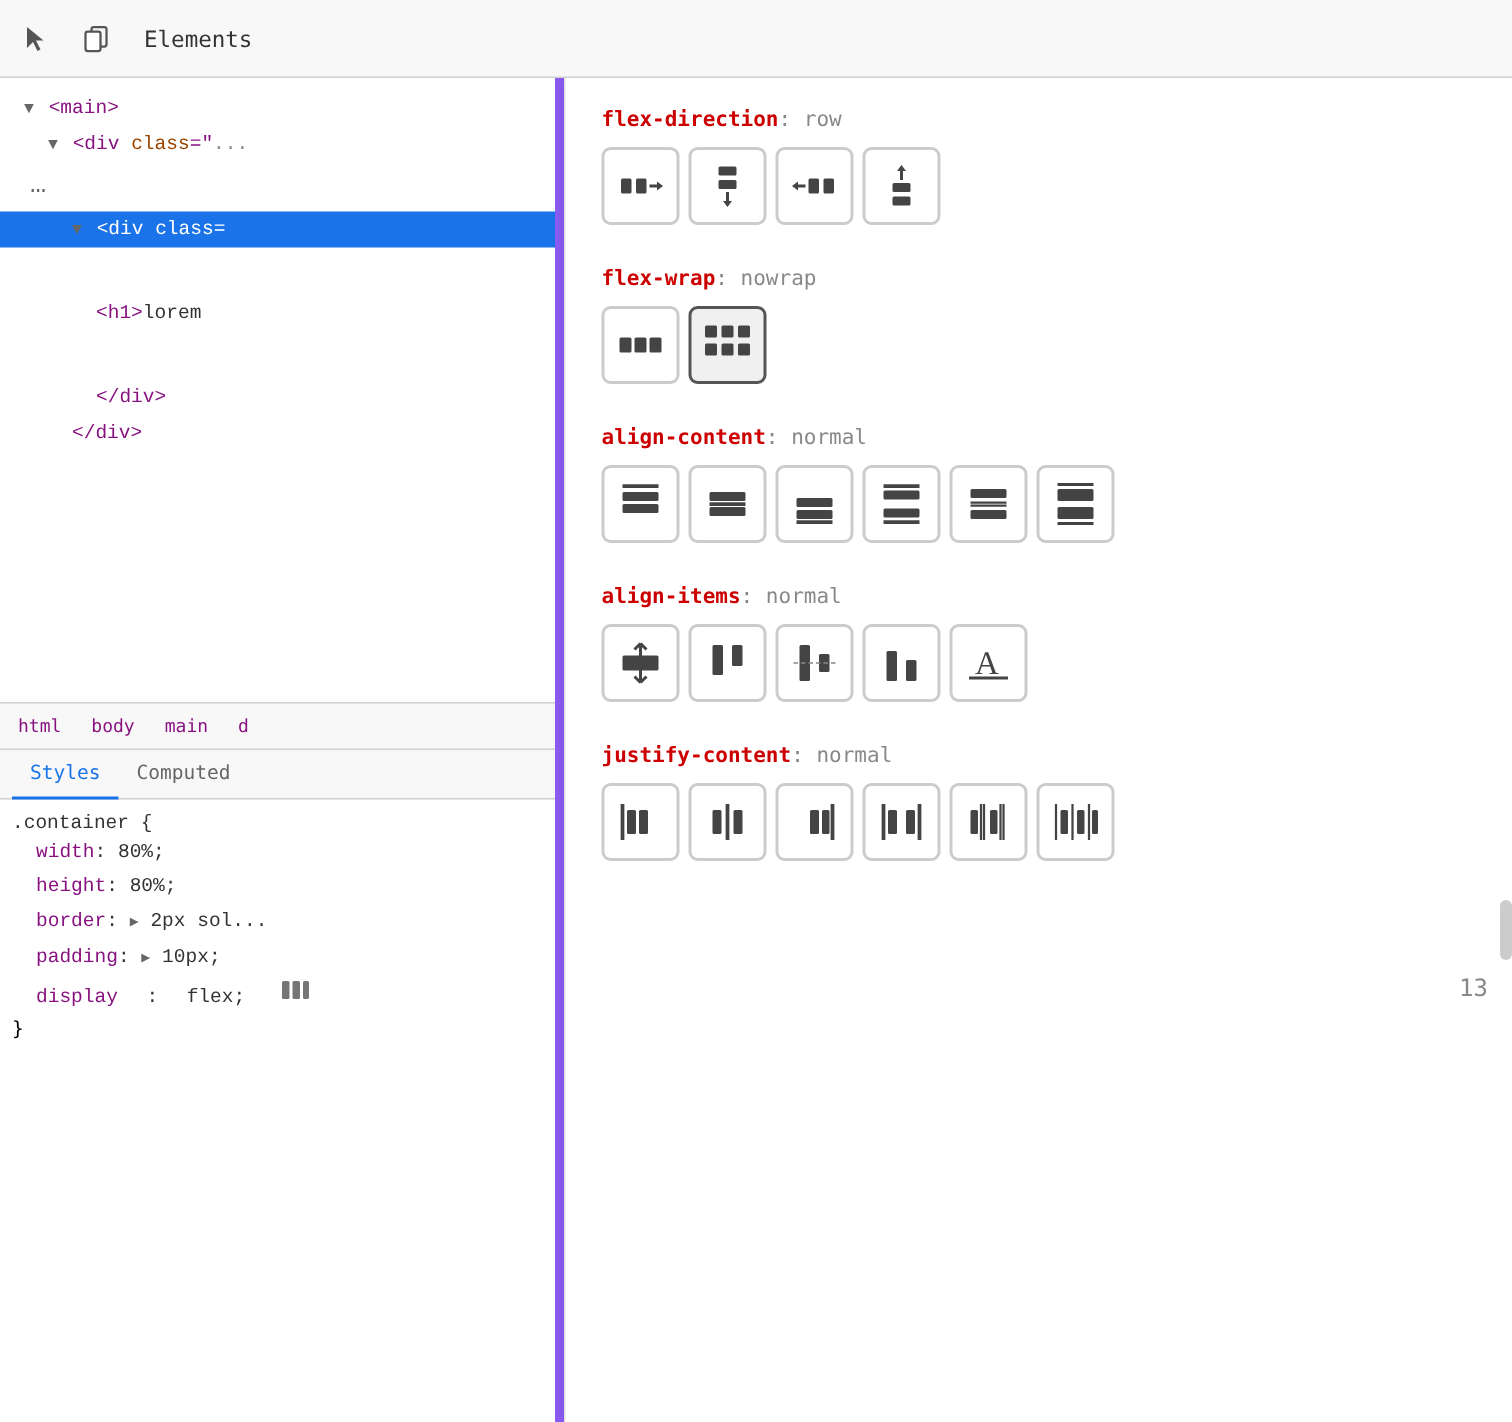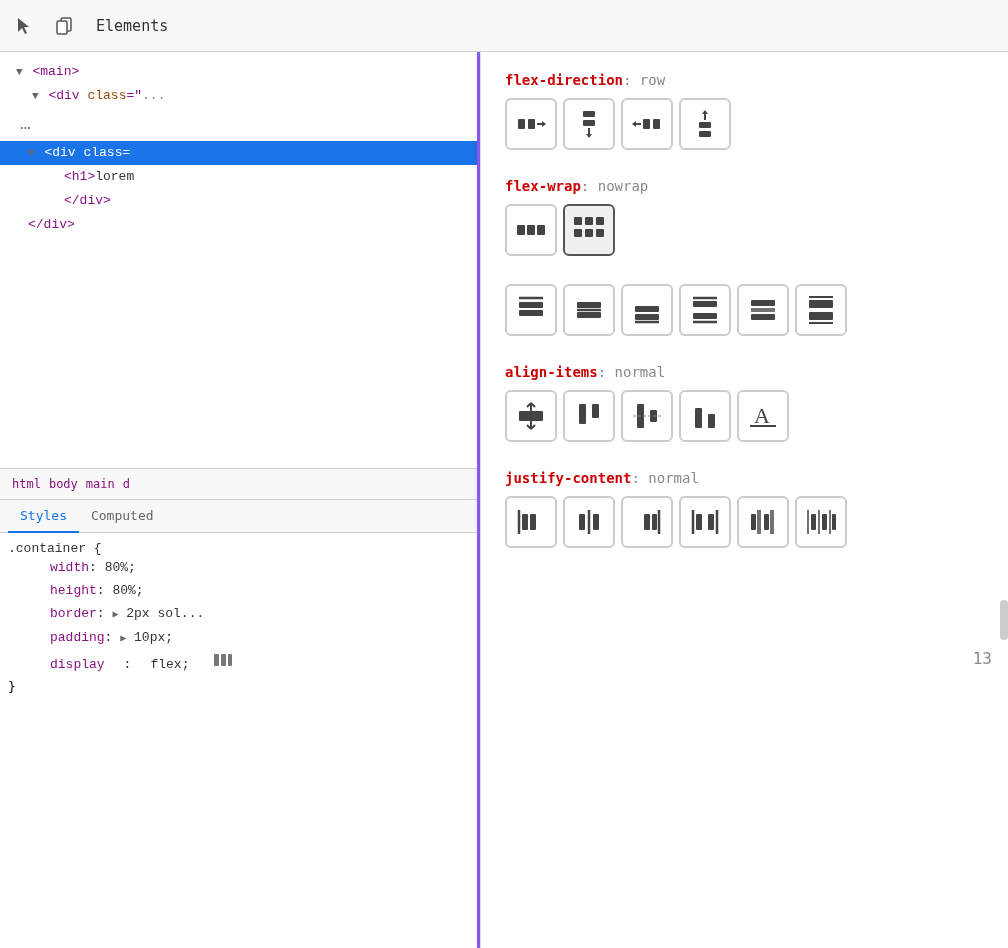--- a/index.html
+++ b/index.html
@@ -50,22 +50,22 @@
 
     
     .main-content {
       display: flex;
       flex: 1;
       overflow: hidden;
     }
 
     
     .elements-panel {
-      width: 480px;
-      border-right: 3px solid #8b5cf6;
+      width: 376px;
+      border-right: 6px solid #8b5cf6;
       display: flex;
       flex-direction: column;
       overflow: hidden;
       background: #fff;
     }
 
     
     .html-tree {
       flex: 1;
       padding: 8px 0;
@@ -77,39 +77,39 @@
 
     .tree-line {
       padding: 1px 8px 1px 0;
       cursor: pointer;
       white-space: nowrap;
     }
     .tree-line.selected { background: #1a73e8; color: white; }
 
     .indent-1 { padding-left: 16px; }
     .indent-2 { padding-left: 32px; }
-    .indent-3 { padding-left: 28px; }
-    .indent-4 { padding-left: 64px; }
+    .indent-3 { padding-left: 48px; }
+    .indent-4 { padding-left: 64px; margin-top: 32px; }
 
     .tag { color: #881280; }
     .attr-name { color: #994500; }
     .triangle { color: #666; margin-right: 2px; font-size: 11px; }
     .text-content { color: #333; }
 
     
     .breadcrumb {
       display: flex;
       align-items: center;
       padding: 6px 8px;
       background: #f8f8f8;
       border-top: 1px solid #d0d0d0;
       border-bottom: 1px solid #d0d0d0;
       font-family: monospace;
       font-size: 12px;
-      gap: 0;
+      gap: 12px;
       text-align: right;
     }
 
     .breadcrumb-item {
       color: #881280;
       cursor: pointer;
       padding: 2px 4px;
     }
 
     
@@ -161,21 +161,21 @@
 
     .css-rule {
       margin-bottom: 8px;
     }
 
     .css-selector {
       color: #333;
       font-weight: 500;
     }
 
-    .css-prop { color: #881280; margin-left: 26px; }
+    .css-prop { color: #881280; }
     .css-value { color: #333; }
     .css-colon { color: #333; }
 
     .css-line {
       padding-left: 16px;
       line-height: 1.8;
     }
 
     .expand-triangle {
       color: #666;
@@ -432,20 +432,23 @@
               <rect x="24" y="4" width="8" height="8" rx="1"></rect>
               <rect x="2" y="16" width="8" height="8" rx="1"></rect>
               <rect x="13" y="16" width="8" height="8" rx="1"></rect>
               <rect x="24" y="16" width="8" height="8" rx="1"></rect>
             </svg>
           </button>
         </div>
       </div>
 
       <div class="flex-section">
+        <div class="flex-prop-label">
+          <span class="prop-name">align-content</span><span class="prop-value">: normal</span>
+        </div>
         <div class="flex-buttons">
 
           <button class="flex-btn" title="flex-start">
             <svg width="34" height="34" viewBox="0 0 34 34" fill="#444">
               <line x1="5" y1="5" x2="29" y2="5" stroke="#444" stroke-width="2.5"></line>
               <rect x="5" y="9" width="24" height="6" rx="1"></rect>
               <rect x="5" y="17" width="24" height="6" rx="1"></rect>
             </svg>
           </button>
 

